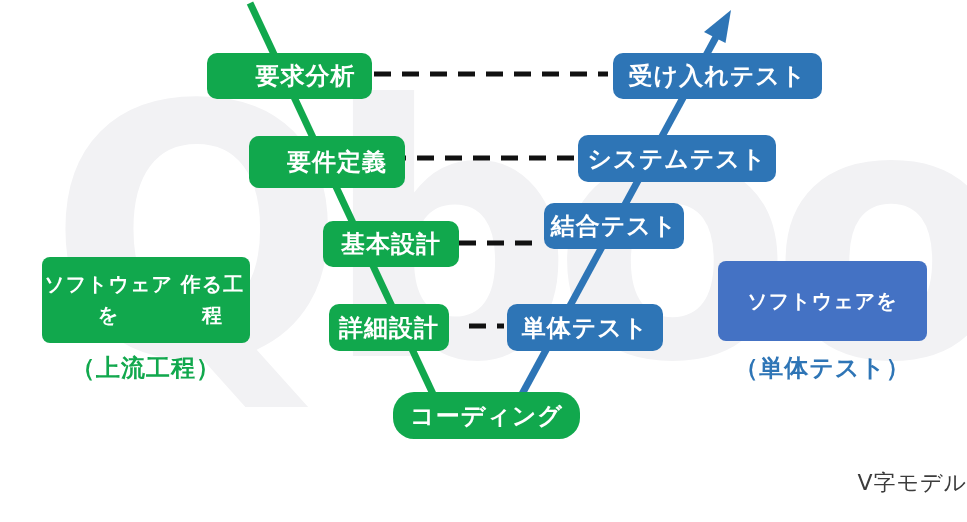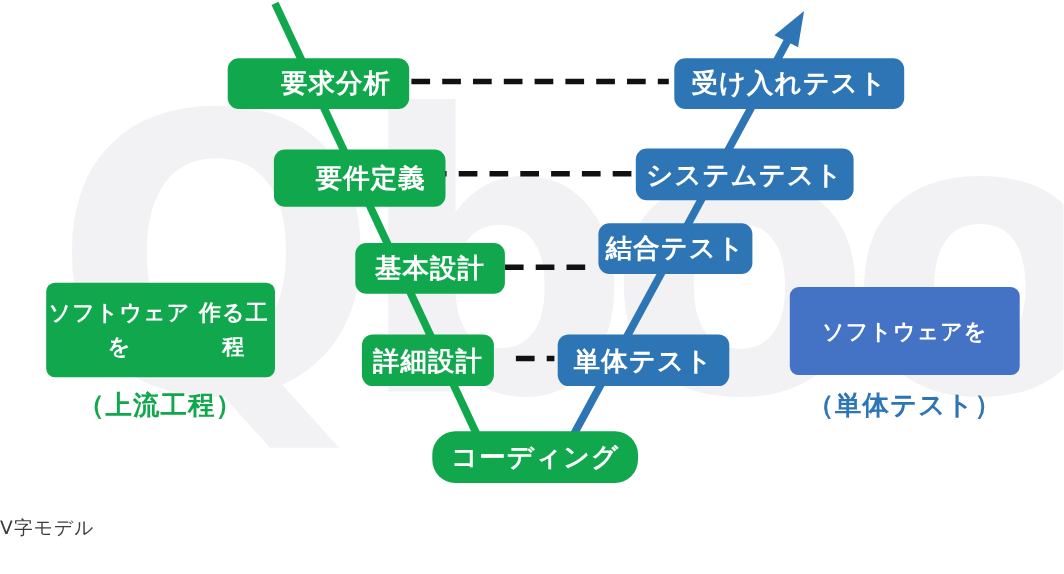--- a/index.html
+++ b/index.html
@@ -46,22 +46,22 @@
   .caption{
     position:absolute;
     font-weight:700;font-size:24px;letter-spacing:1px;
     text-align:center;z-index:2;white-space:nowrap;
   }
   .caption.green-text{color:#11a84d;}
   .caption.blue-text{color:#2e75b6;}
   .diagram-title{
     position:absolute;
     left:0;right:0;top:468px;
-    text-align:left;
-    font-size:17px;color:#3c3c3c;font-weight:400;
+    text-align:right;
+    font-size:22px;color:#3c3c3c;font-weight:400;
     letter-spacing:1px;
     z-index:2;
   }
   
   .s-req-analysis {left:207px;top:53px;width:133px;height:46px;padding-left:32px;}
   .s-req-def      {left:249px;top:136px;width:136px;height:52px;padding-left:20px;}
   .s-basic-design {left:291px;top:221px;width:136px;height:46px;margin-left:32px;}
   .s-detail-design{left:329px;top:304px;width:120px;height:47px;}
   .s-coding       {left:393px;top:392px;width:187px;height:47px;border-radius:21px;}
   .s-acceptance   {left:613px;top:53px;width:209px;height:46px;}

